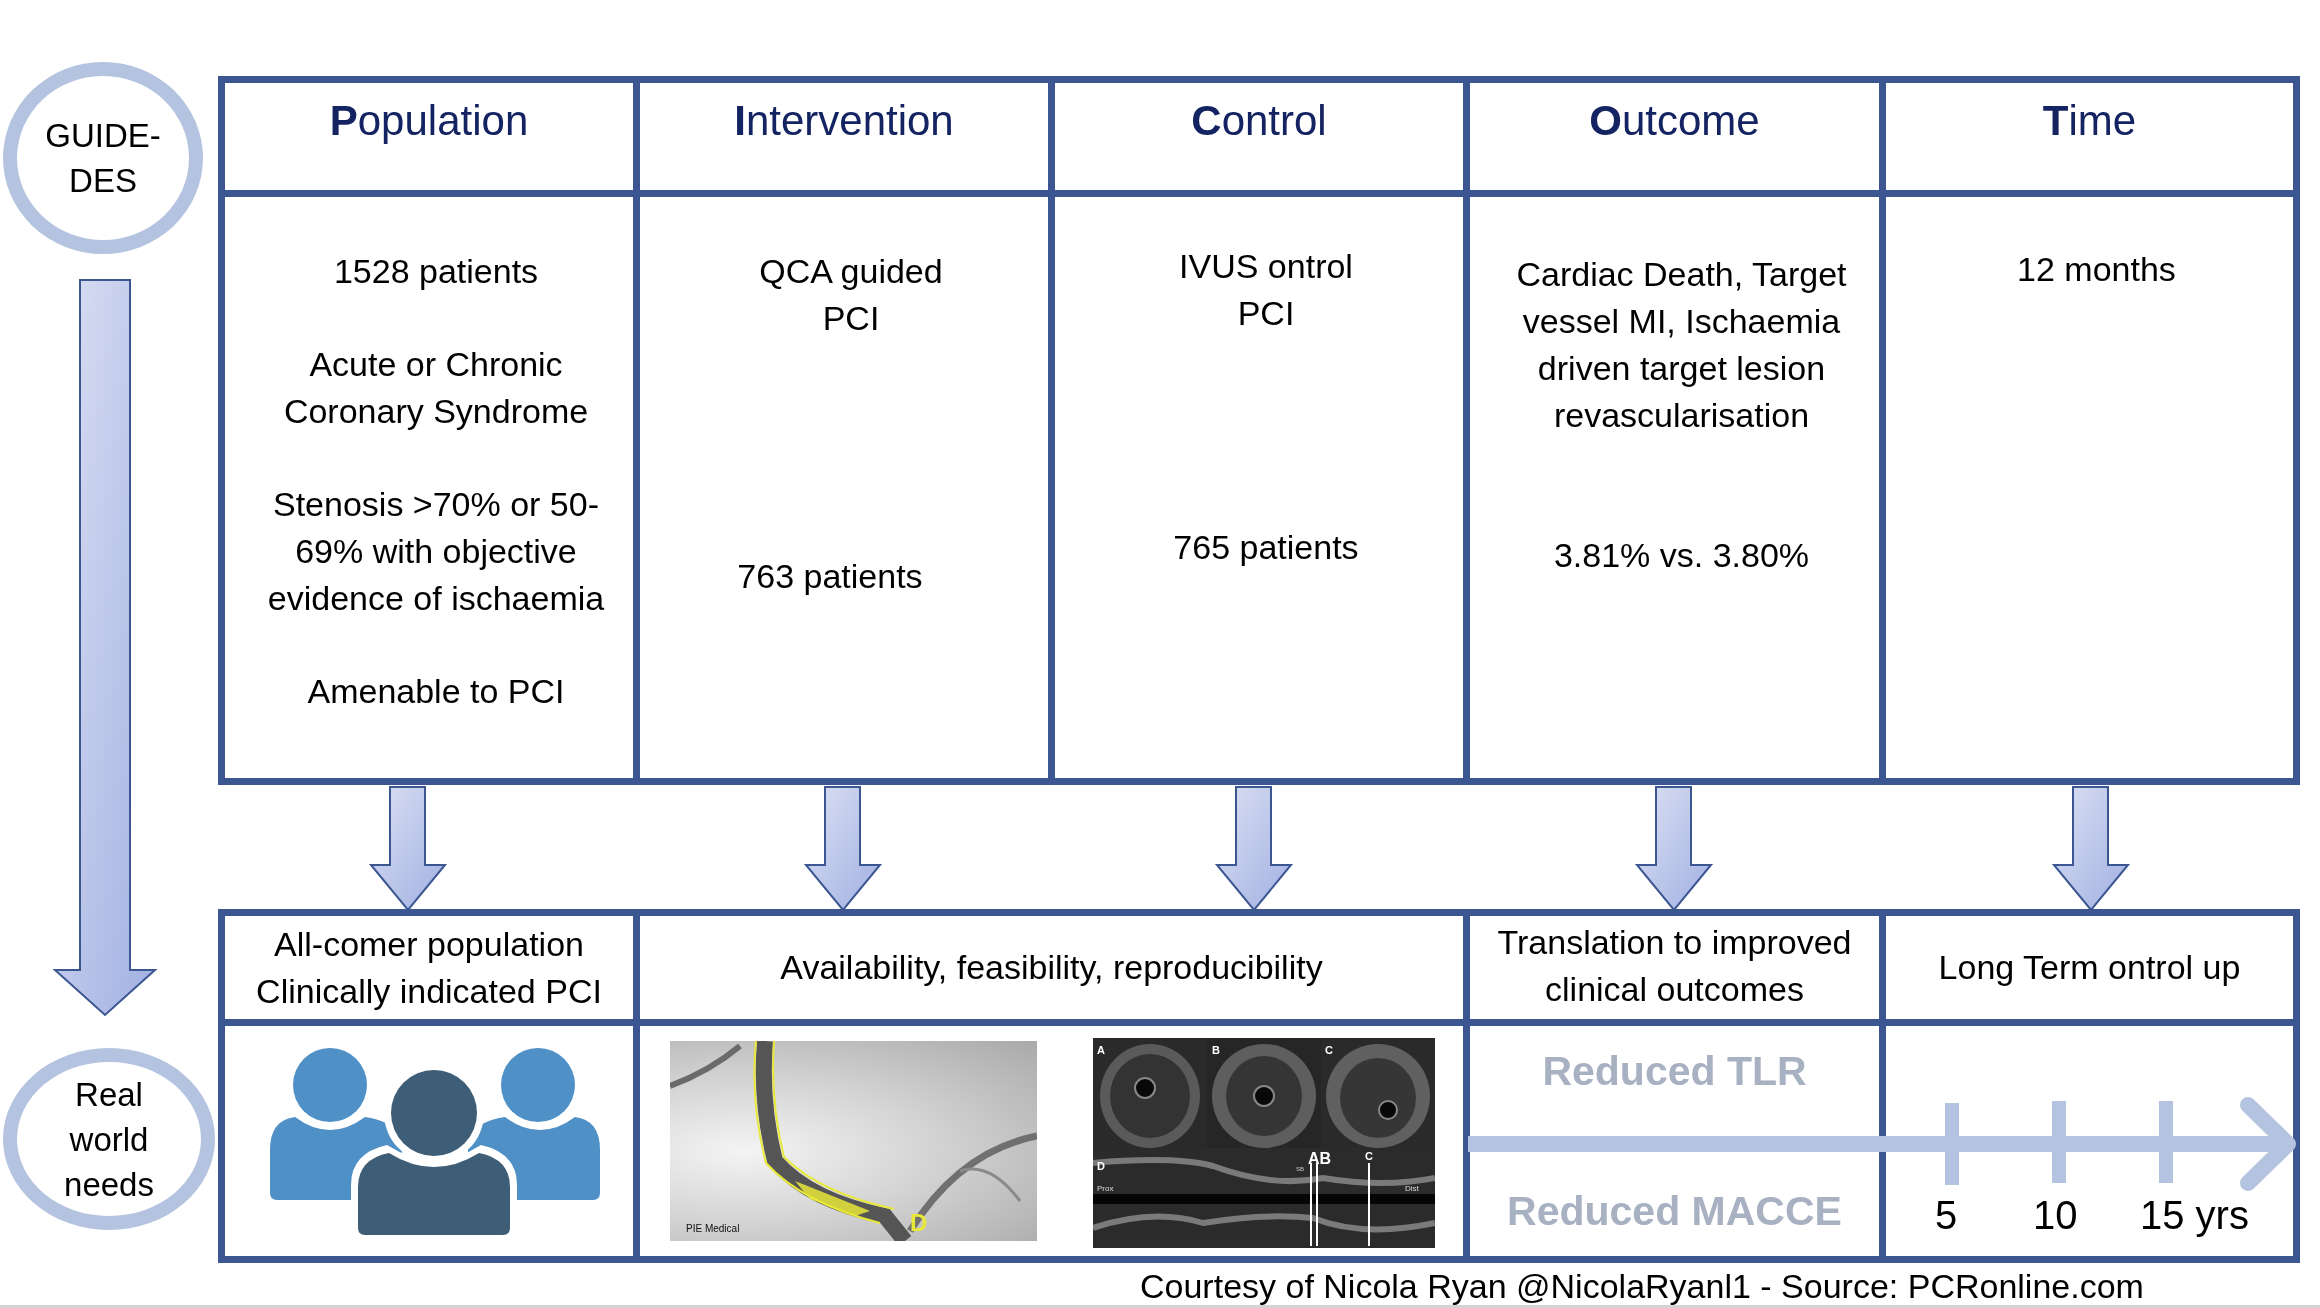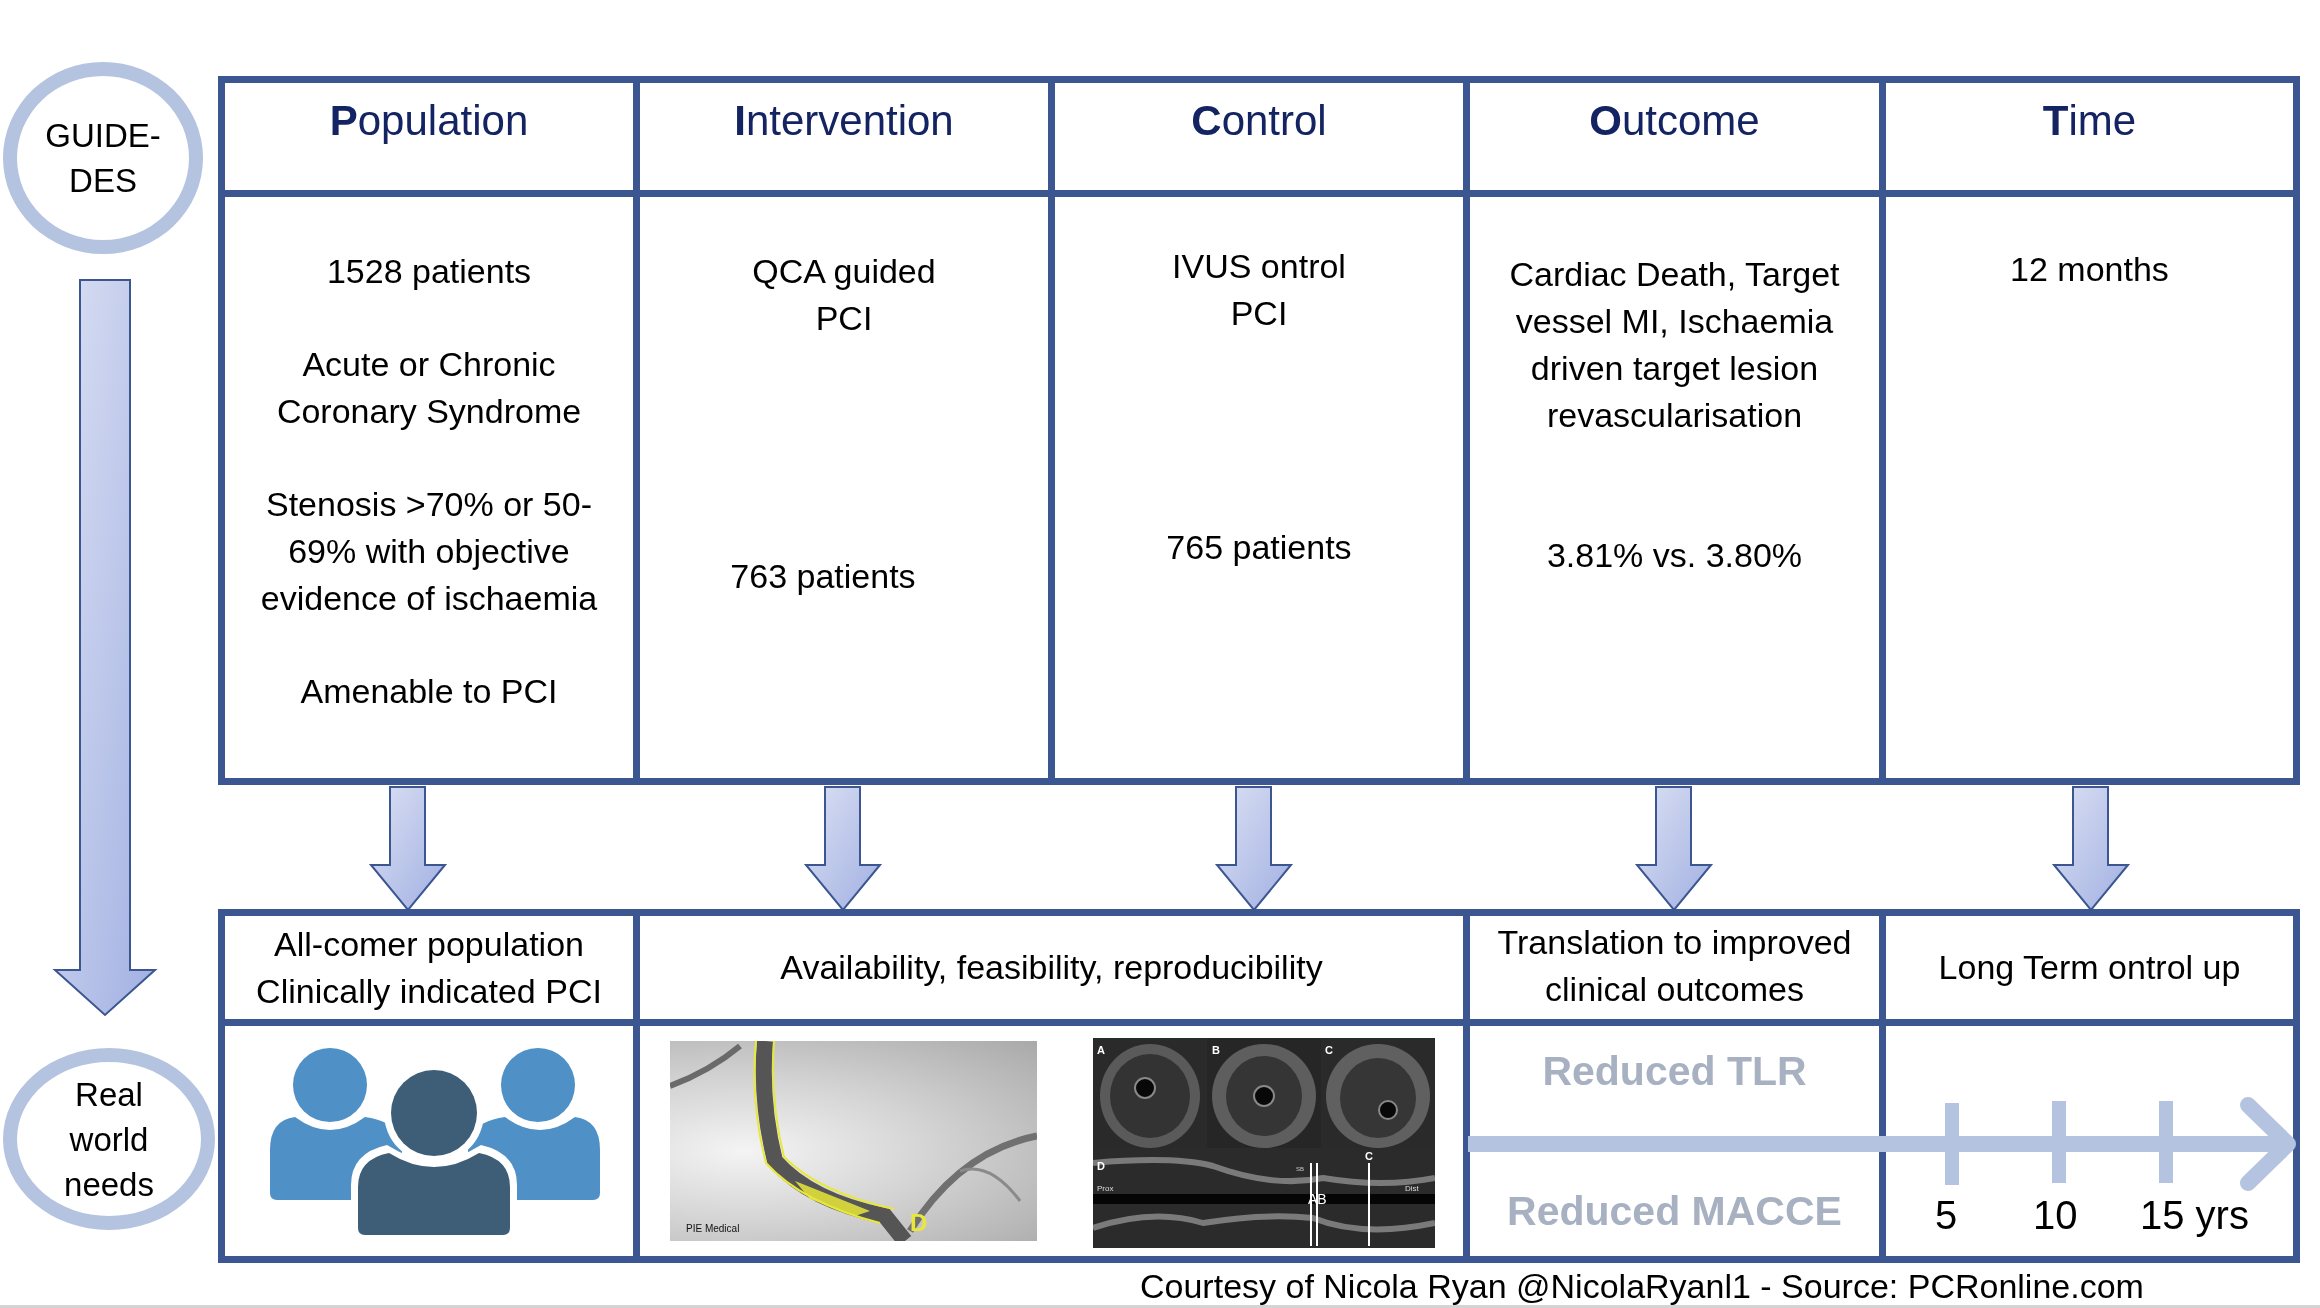--- a/index.html
+++ b/index.html
@@ -6,21 +6,21 @@
   body { width:2320px; height:1308px; position:relative; background:#ffffff; overflow:hidden;
          font-family:"Liberation Sans", sans-serif; color:#000; }
   .abs { position:absolute; }
   .circle { position:absolute; border:14px solid #b4c3e0; border-radius:50%; box-sizing:border-box;
             display:flex; align-items:center; justify-content:center; text-align:center;
             font-size:33px; line-height:45px; background:#fff; }
   .tbl-line { position:absolute; background:#3c5692; }
   .hdr { position:absolute; display:flex; align-items:center; justify-content:center;
          font-size:42px; color:#142361; font-weight:normal; }
   .hdr b { font-weight:bold; }
-  .cell { position:absolute; text-align:center; font-size:34px; line-height:47px; }
+  .cell { position:absolute; text-align:center; font-size:34px; line-height:47px;padding-left:7px; }
   .cell p { margin:0; }
   .sub-hdr { position:absolute; display:flex; align-items:center; justify-content:center;
              text-align:center; font-size:34px; line-height:47px; }
   .gray-txt { position:absolute; text-align:center; font-size:41px; font-weight:bold; color:#a7b1c2; }
   .footer { position:absolute; font-size:34px; }
   .bottom-strip { position:absolute; left:0; bottom:0; width:2320px; height:3px; background:#d4d4d4; }
   .img-box { position:absolute; overflow:hidden; }
 </style>
 </head>
 <body>
@@ -225,21 +225,21 @@
       <rect x="0" y="156" width="342" height="10" fill="#050505"></rect>
       <path d="M0,190 Q60,170 110,185 Q170,175 220,180 Q270,200 342,185" stroke="#7a7a7a" stroke-width="6" fill="none"></path>
       <line x1="218" y1="125" x2="218" y2="208" stroke="#fff" stroke-width="2"></line>
       <line x1="224" y1="125" x2="224" y2="208" stroke="#fff" stroke-width="2"></line>
       <line x1="276" y1="125" x2="276" y2="208" stroke="#fff" stroke-width="2"></line>
     </svg>
     <div class="abs" style="left:4px; top:6px; font-size:11px; color:#fff; font-weight:bold;">A</div>
     <div class="abs" style="left:119px; top:6px; font-size:11px; color:#fff; font-weight:bold;">B</div>
     <div class="abs" style="left:232px; top:6px; font-size:11px; color:#fff; font-weight:bold;">C</div>
     <div class="abs" style="left:4px; top:122px; font-size:11px; color:#fff; font-weight:bold;">D</div>
-    <div class="abs" style="left:215px; top:112px; font-size:14px; color:#fff; font-weight:normal;margin-top:41px;">AB</div>
+    <div class="abs" style="left:215px; top:112px; font-size:16px; color:#fff; font-weight:bold;">AB</div>
     <div class="abs" style="left:272px; top:112px; font-size:11px; color:#fff; font-weight:bold;">C</div>
     <div class="abs" style="left:203px; top:128px; font-size:6px; color:#ccc;">SB</div>
     <div class="abs" style="left:4px; top:146px; font-size:8px; color:#ddd;">Prox</div>
     <div class="abs" style="left:312px; top:146px; font-size:8px; color:#ddd;">Dist</div>
   </div>
 
   <div class="gray-txt" style="left:1470px; top:1048px; width:409px;">Reduced TLR</div>
   <div class="gray-txt" style="left:1470px; top:1188px; width:409px;">Reduced MACCE</div>
 
   <svg class="abs" style="left:1466px; top:1085px;" width="840" height="110">

